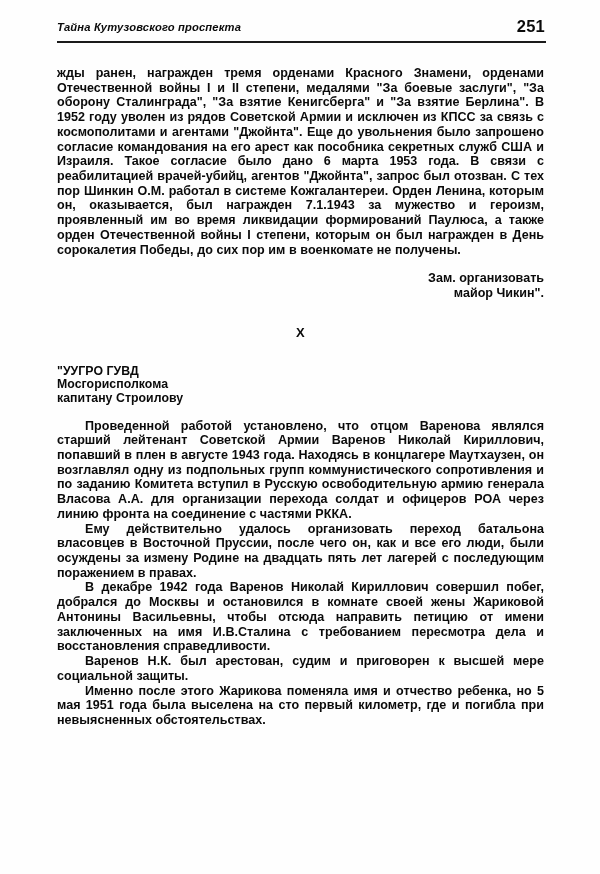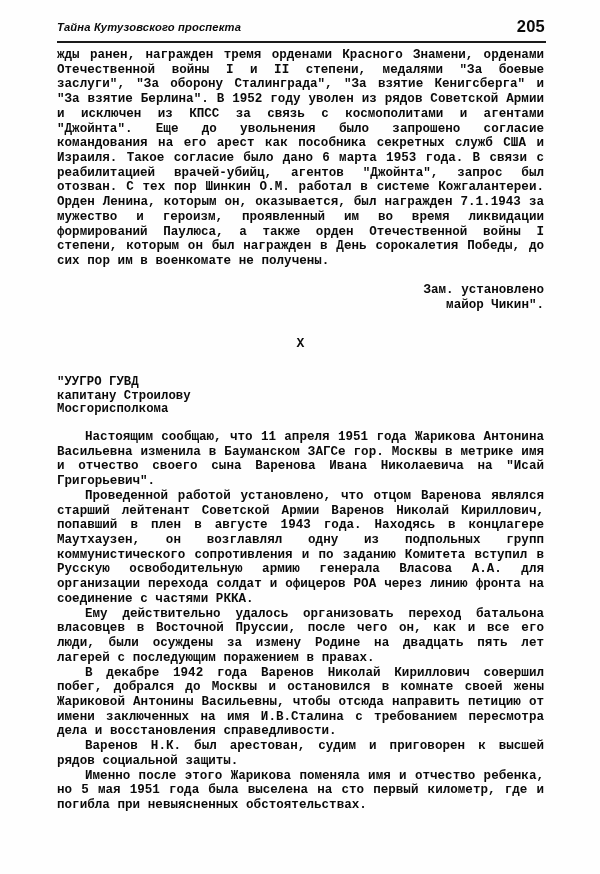--- a/index.html
+++ b/index.html
@@ -57,22 +57,21 @@
     top: 41px;
     height: 1.5px;
     background: #1a1a1a;
   }
 
   
   .textblock {
     position: absolute;
     left: 57px;
     width: 487px;
-    top: 48px;
-    font-family: Liberation Mono, monospace;
+    top: 66px;
   }
 
   p.body {
     margin: 0;
     font-size: 12.55px;
     line-height: 14.72px;
     text-align: justify;
     text-justify: inter-word;
     letter-spacing: 0.02px;
     word-spacing: 0.1px;
@@ -112,44 +111,43 @@
 
   .gap-after-addressee { height: 13px; }
 </style>
 </head>
 <body>
 
 <div class="page">
 
   <div class="runhead">
     <div class="runhead-title">Тайна Кутузовского проспекта</div>
-    <div class="runhead-folio">205</div>
+    <div class="runhead-folio">251</div>
   </div>
   <div class="runhead-rule"></div>
 
   <div class="textblock">
 
     <p class="body">жды ранен, награжден тремя орденами Красного Знамени, орденами Отечественной войны I и II степени, медалями "За боевые заслуги", "За оборону Сталинграда", "За взятие Кенигсберга" и "За взятие Берлина". В 1952 году уволен из рядов Советской Армии и исключен из КПСС за связь с космополитами и агентами "Джойнта". Еще до увольнения было запрошено согласие командования на его арест как пособника секретных служб США и Израиля. Такое согласие было дано 6 марта 1953 года. В связи с реабилитацией врачей-убийц, агентов "Джойнта", запрос был отозван. С тех пор Шинкин О.М. работал в системе Кожгалантереи. Орден Ленина, которым он, оказывается, был награжден 7.1.1943 за мужество и героизм, проявленный им во время ликвидации формирований Паулюса, а также орден Отечественной войны I степени, которым он был награжден в День сорокалетия Победы, до сих пор им в военкомате не получены.</p>
 
     <div class="signature">
-      <div>Зам. установлено</div>
+      <div>Зам. организовать</div>
       <div>майор Чикин".</div>
     </div>
 
     <div class="section-mark">X</div>
 
     <div class="addressee">
       <div>"УУГРО ГУВД</div>
+      <div>Мосгорисполкома</div>
       <div>капитану Строилову</div>
-      <div>Мосгорисполкома</div>
     </div>
 
     <div class="gap-after-addressee"></div>
 
-    <p class="body indent">Настоящим сообщаю, что 11 апреля 1951 года Жарикова Антонина Васильевна изменила в Бауманском ЗАГСе гор. Москвы в метрике имя и отчество своего сына Варенова Ивана Николаевича на "Исай Григорьевич".</p>
     <p class="body indent">Проведенной работой установлено, что отцом Варенова являлся старший лейтенант Советской Армии Варенов Николай Кириллович, попавший в плен в августе 1943 года. Находясь в концлагере Маутхаузен, он возглавлял одну из подпольных групп коммунистического сопротивления и по заданию Комитета вступил в Русскую освободительную армию генерала Власова А.А. для организации перехода солдат и офицеров РОА через линию фронта на соединение с частями РККА.</p>
     <p class="body indent">Ему действительно удалось организовать переход батальона власовцев в Восточной Пруссии, после чего он, как и все его люди, были осуждены за измену Родине на двадцать пять лет лагерей с последующим поражением в правах.</p>
     <p class="body indent">В декабре 1942 года Варенов Николай Кириллович совершил побег, добрался до Москвы и остановился в комнате своей жены Жариковой Антонины Васильевны, чтобы отсюда направить петицию от имени заключенных на имя И.В.Сталина с требованием пересмотра дела и восстановления справедливости.</p>
-    <p class="body indent">Варенов Н.К. был арестован, судим и приговорен к высшей рядов социальной защиты.</p>
+    <p class="body indent">Варенов Н.К. был арестован, судим и приговорен к высшей мере социальной защиты.</p>
     <p class="body indent">Именно после этого Жарикова поменяла имя и отчество ребенка, но 5 мая 1951 года была выселена на сто первый километр, где и погибла при невыясненных обстоятельствах.</p>
 
   </div>
 </div>
 
 </body></html>

